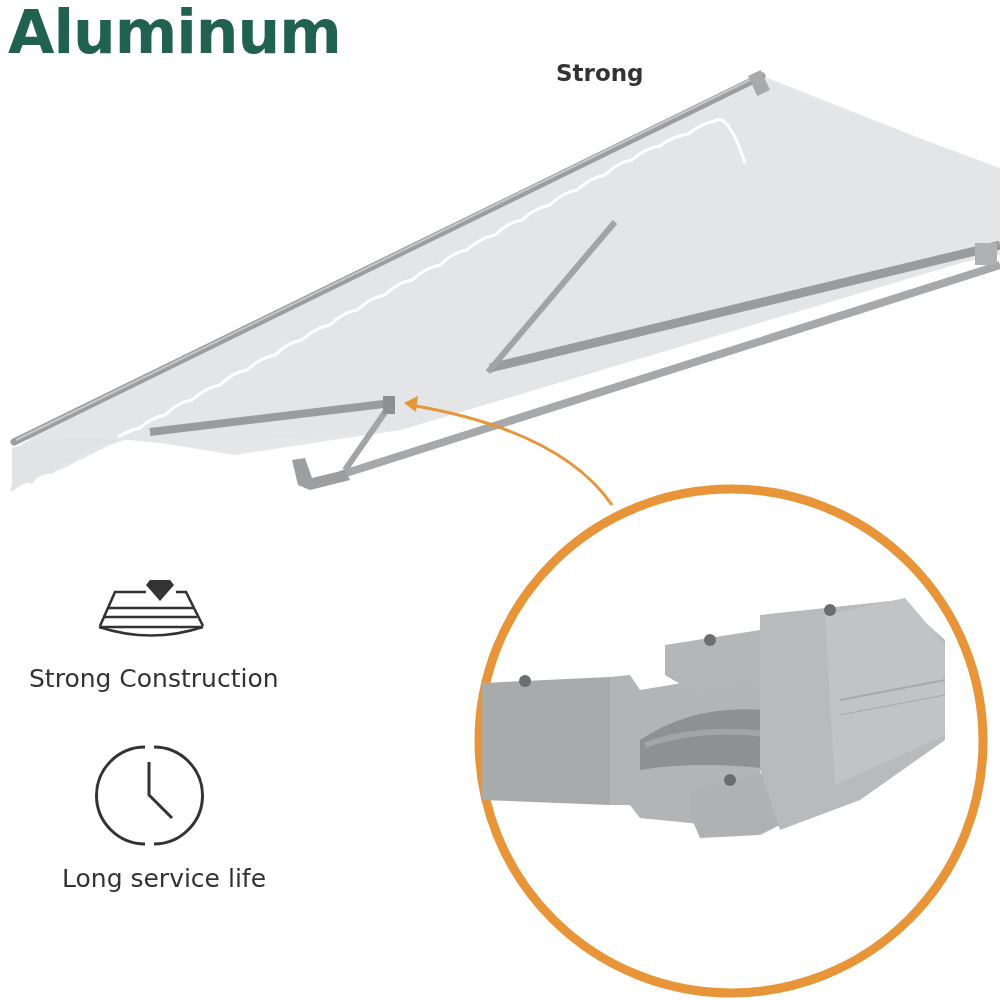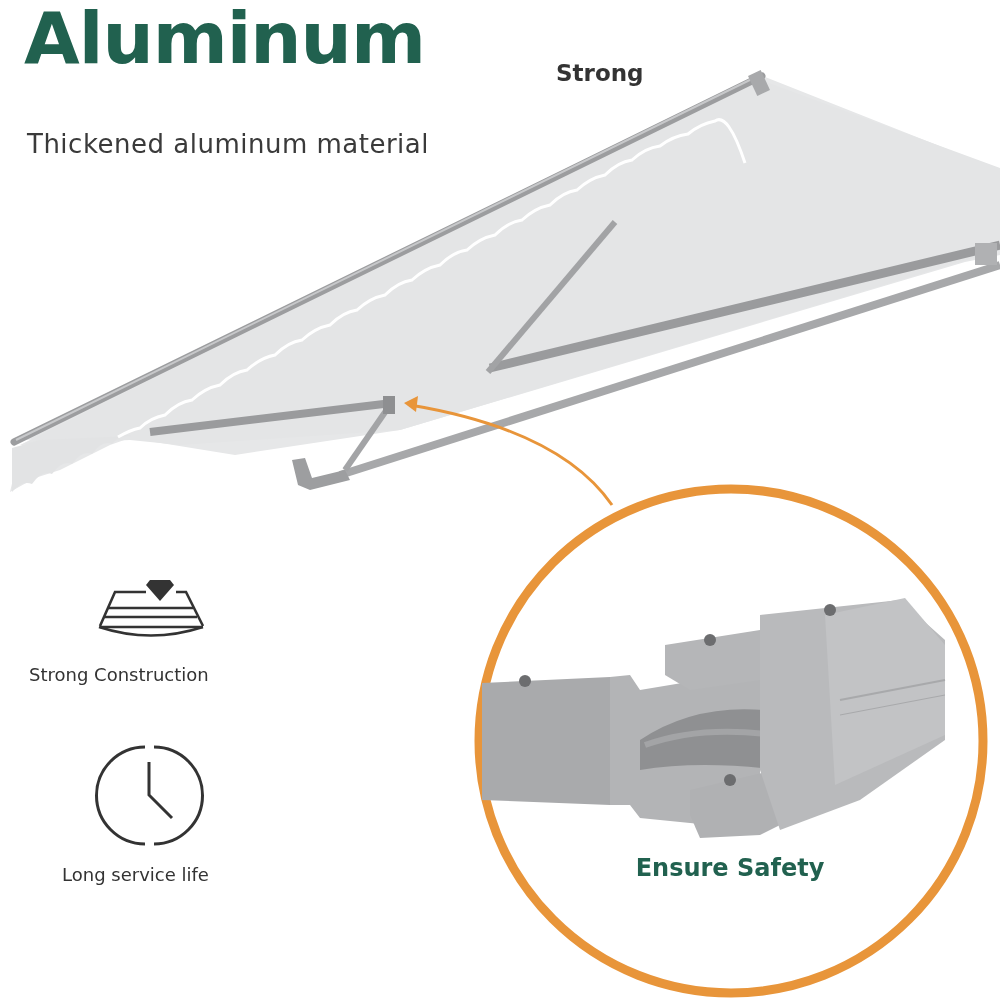--- a/index.html
+++ b/index.html
@@ -1,21 +1,21 @@
 <!DOCTYPE html>
 <html><head>
 <meta charset="utf-8">
 <style>
   html, body { margin:0; padding:0; }
   body { width:1000px; height:1000px; background:#ffffff; position:relative; overflow:hidden; font-family:"Liberation Sans", sans-serif; }
   .abs { position:absolute; }
-  #title { left:24px; top:2px; font-family:"DejaVu Sans", sans-serif; font-weight:bold; font-size:72px; color:#21614F; letter-spacing:-1px; line-height:1; }
+  #title { left:8px; top:2px; font-family:"DejaVu Sans", sans-serif; font-weight:bold; font-size:60px; color:#21614F; letter-spacing:-1px; line-height:1; }
   #subtitle { left:556px; top:62px; font-family:"DejaVu Sans", sans-serif; font-weight:bold; font-size:23px; color:#333; line-height:1; }
   #desc { left:27px; top:126px; font-family:"DejaVu Sans", sans-serif; font-size:26px; color:#3a3a3a; line-height:36px; letter-spacing:0.5px; }
-  .feat-label { font-family:"DejaVu Sans", sans-serif; font-size:18px; color:#333; white-space:nowrap; }
+  .feat-label { font-family:"DejaVu Sans", sans-serif; font-size:25px; color:#333; white-space:nowrap; }
   #feat1-label { left:29px; top:664px; }
   #feat2-label { left:62px; top:864px; }
   #callout-text { left:560px; top:850px; width:340px; text-align:center; font-family:"DejaVu Sans", sans-serif; font-weight:bold; font-size:24px; line-height:36px; color:#21614F; }
   svg { position:absolute; left:0; top:0; }
 </style>
 </head>
 <body>
 
 <svg width="1000" height="1000" viewBox="0 0 1000 1000">
 
@@ -61,21 +61,20 @@
     <circle cx="525" cy="681" r="6" fill="#6C6D6F"></circle>
     <circle cx="710" cy="640" r="6" fill="#6C6D6F"></circle>
     <circle cx="730" cy="780" r="6" fill="#6C6D6F"></circle>
     <circle cx="830" cy="610" r="6" fill="#6C6D6F"></circle>
   </g>
 </svg>
 
 <div id="title" class="abs">Aluminum</div>
 <div id="subtitle" class="abs">Strong</div>
 <div id="desc" class="abs">
-  <div>Thickened aluminum material</div>
 </div>
 
 <svg width="1000" height="1000" viewBox="0 0 1000 1000" style="pointer-events:none">
   <g fill="none" stroke="#333" stroke-width="2.6">
     <path d="M146,592 L115,592 L100,626"></path>
     <path d="M176,592 L186,592 L203,626"></path>
     <line x1="108" y1="608" x2="193" y2="608"></line>
     <line x1="104" y1="617" x2="197" y2="617"></line>
     <path d="M99,627 Q151,644 203,627"></path>
     <line x1="100" y1="627" x2="203" y2="627"></line>
@@ -85,14 +84,13 @@
     <path d="M145,747 A48,48 0 0,0 145,844"></path>
     <path d="M154,747 A48,48 0 0,1 154,844"></path>
     <polyline points="149,762 149,795 172,818"></polyline>
   </g>
 </svg>
 
 <div id="feat1-label" class="abs feat-label">Strong Construction</div>
 <div id="feat2-label" class="abs feat-label">Long service life</div>
 
 <div id="callout-text" class="abs">
-  <div>Ensure Safety</div>
 </div>
 
 </body></html>

